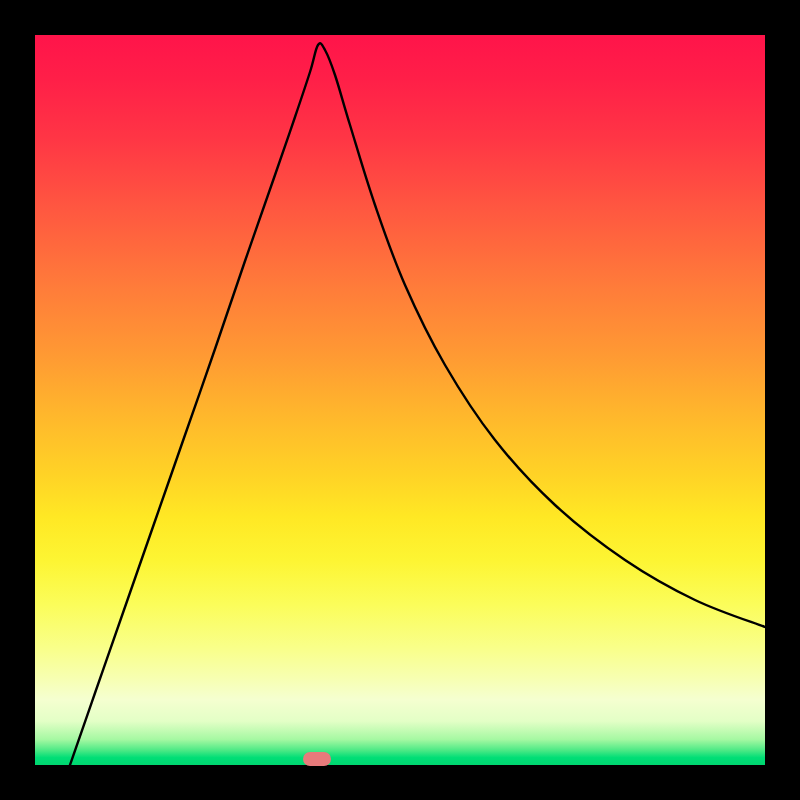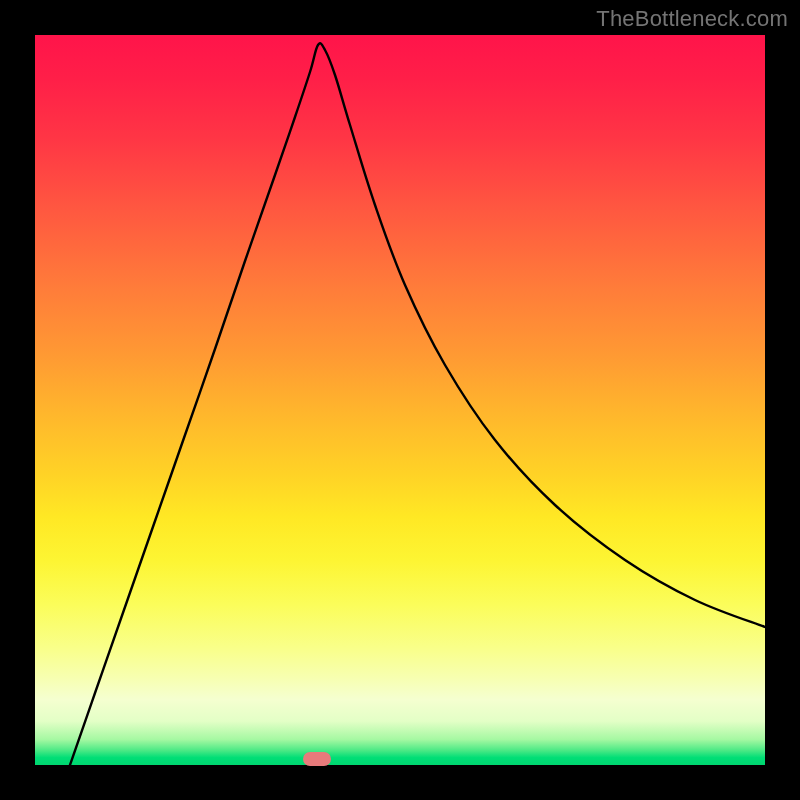--- a/index.html
+++ b/index.html
@@ -69,20 +69,19 @@
     left: 0;
     top: 0;
     width: 730px;
     height: 730px;
   }
 </style>
 </head>
 <body>
 
 <div class="frame">
-  <div class="watermark">TheBottleneck.com</div>
   <div class="plot">
     <div class="marker"></div>
     <svg class="curve" viewBox="0 0 730 730" preserveAspectRatio="none">
       <path id="curve-path" fill="none" stroke="#000" stroke-width="2.4" stroke-linecap="round" stroke-linejoin="round" d="M 35 730 C 39.5 717.04, 50.1 686.44, 60 658 C 69.9 629.56, 79.2 602.96, 90 572 C 100.8 541.04, 109.2 516.96, 120 486 C 130.8 455.04, 139.2 430.96, 150 400 C 160.8 369.04, 169.2 345.32, 180 314 C 190.8 282.68, 199.2 257.32, 210 226 C 220.8 194.68, 231 165.92, 240 140 C 249 114.08, 253.7 100.53999999999999, 260 82 C 266.3 63.46, 270.86 49.96, 275 37 C 279.14 24.04, 280.3 13.96, 283 10 C 285.7 6.04, 286.94 9.600000000000001, 290 15 C 293.06 20.4, 295.5 26.5, 300 40 C 304.5 53.5, 307.8 66.6, 315 90 C 322.2 113.4, 330.1 141.2, 340 170 C 349.9 198.8, 357.4 221.2, 370 250 C 382.6 278.8, 393.8 302.1, 410 330 C 426.2 357.9, 440.2 379.8, 460 405 C 479.8 430.2, 496.6 448.4, 520 470 C 543.4 491.6, 564.8 507.9, 590 525 C 615.2 542.1, 634.8 552.94, 660 565 C 685.2 577.06, 717.4 587.14, 730 592"></path>
     </svg>
   </div>
 </div>
 
 </body></html>

